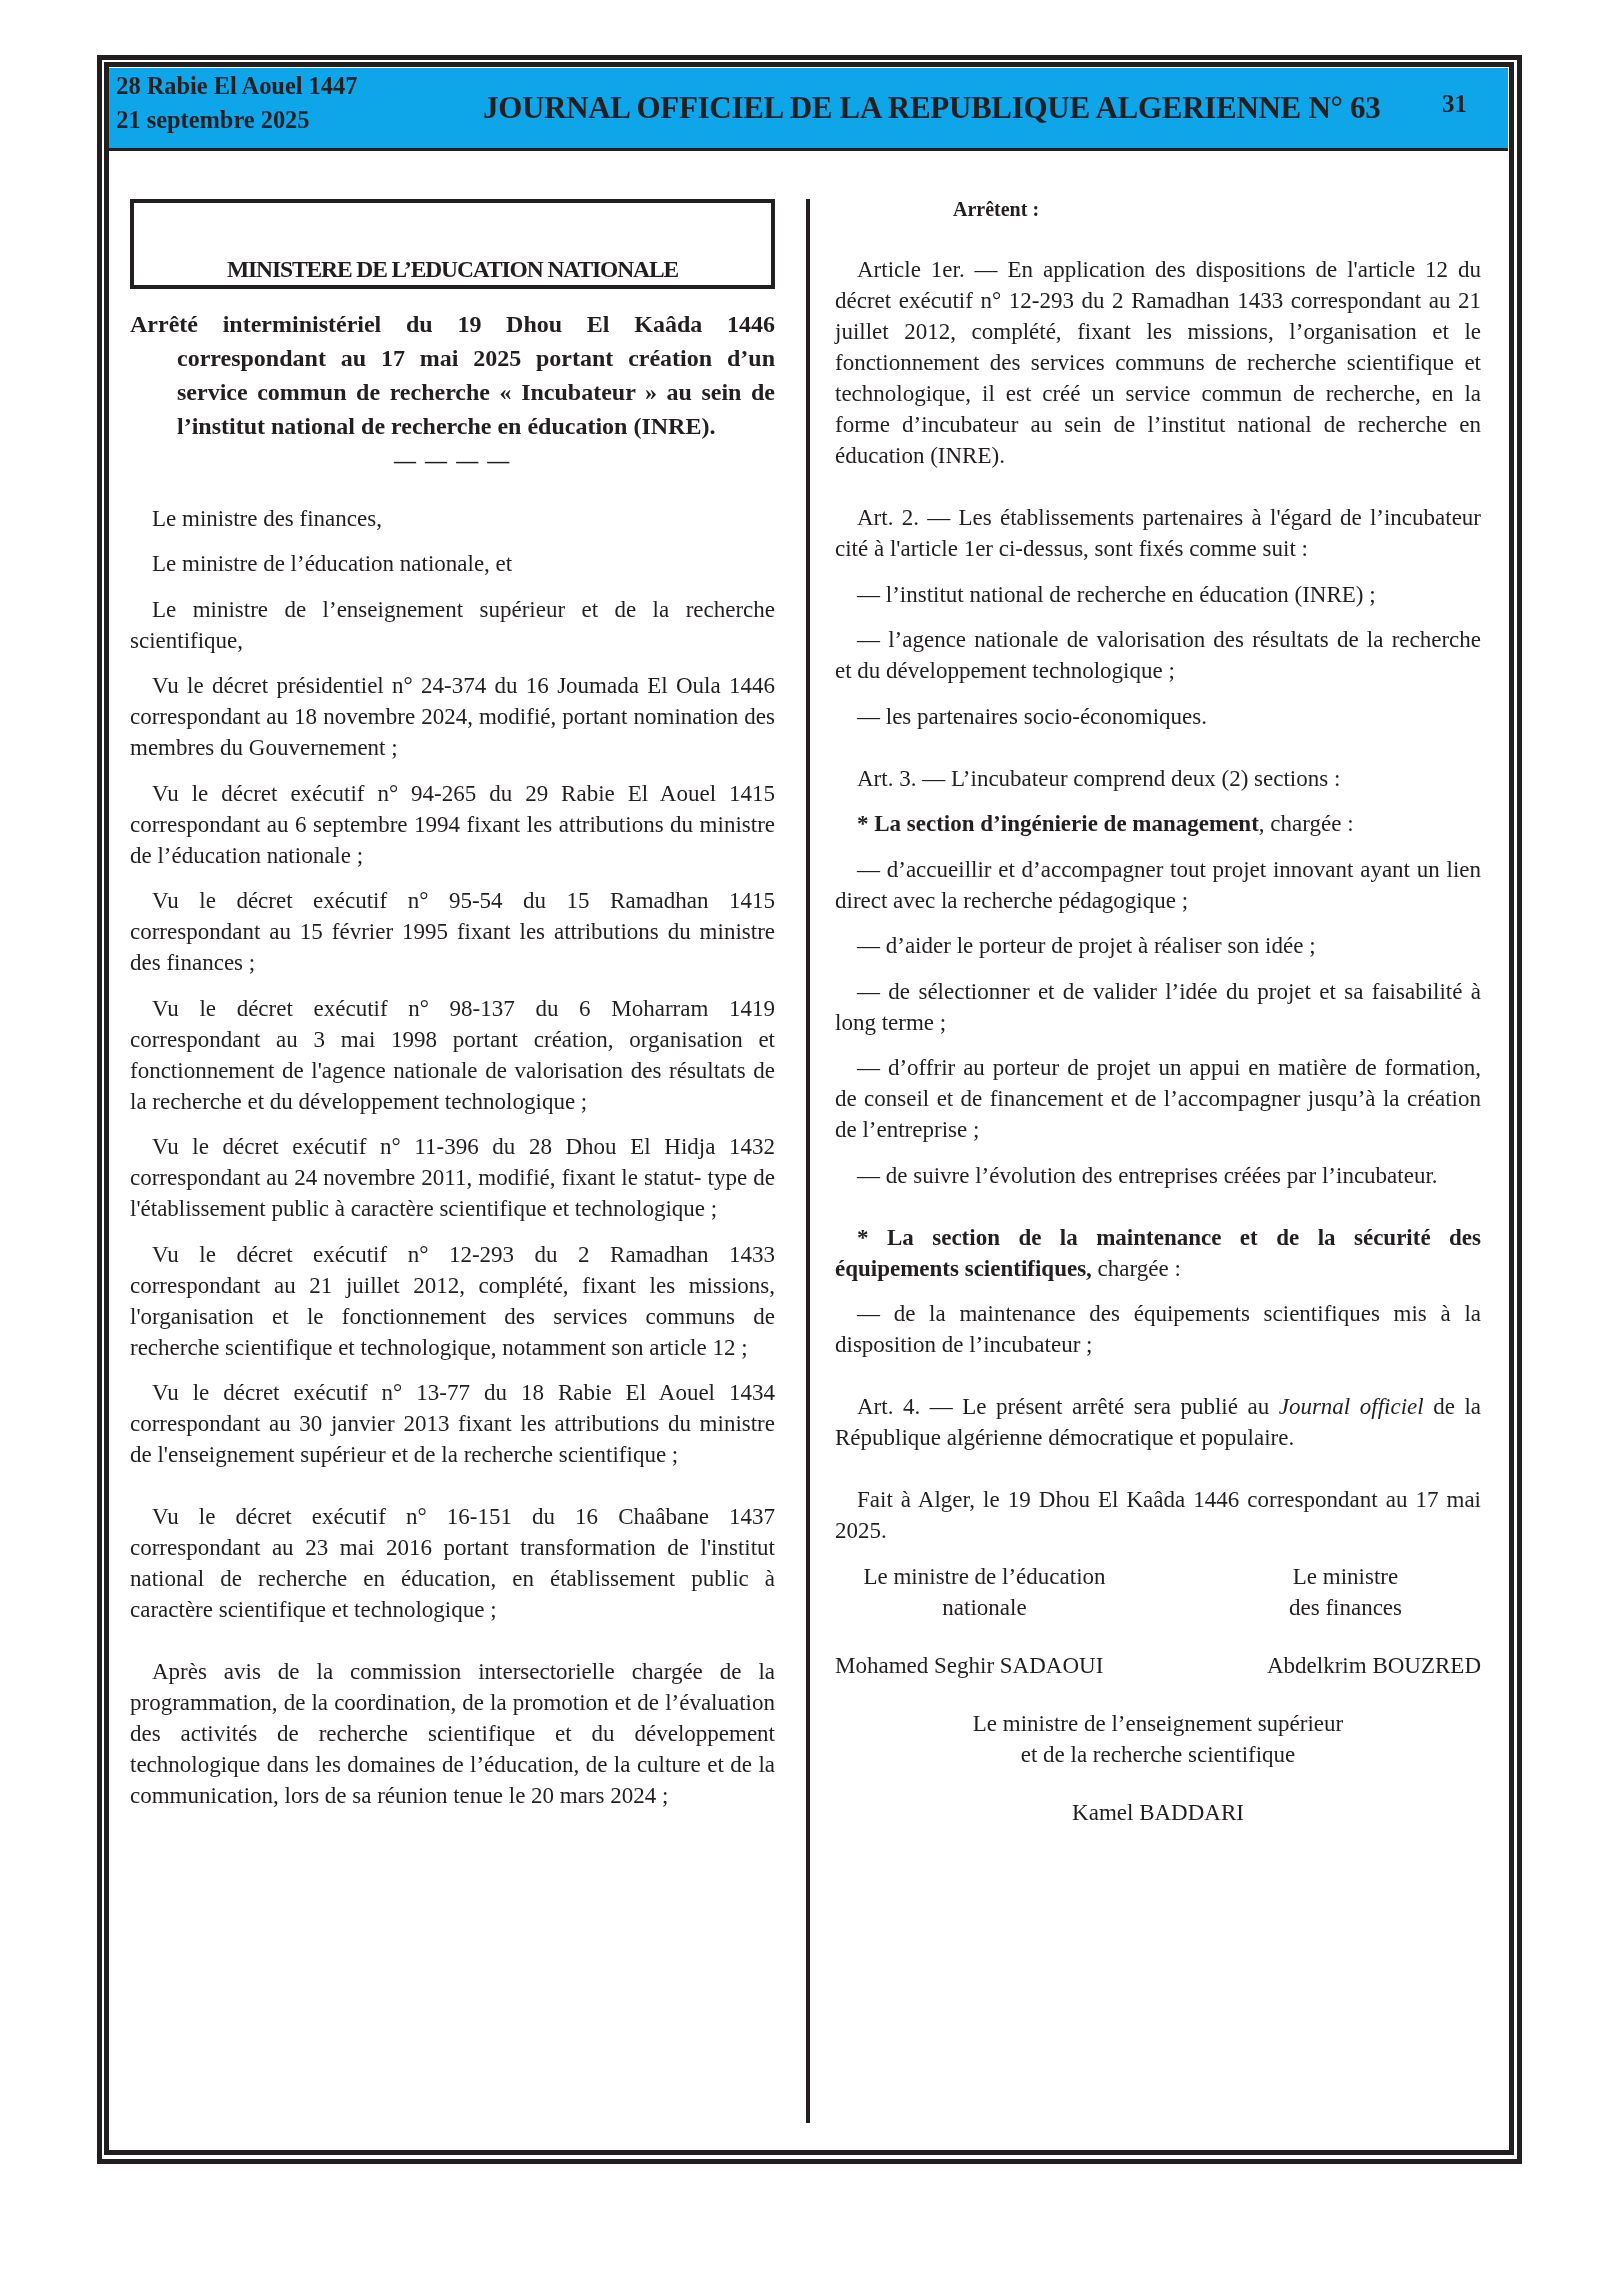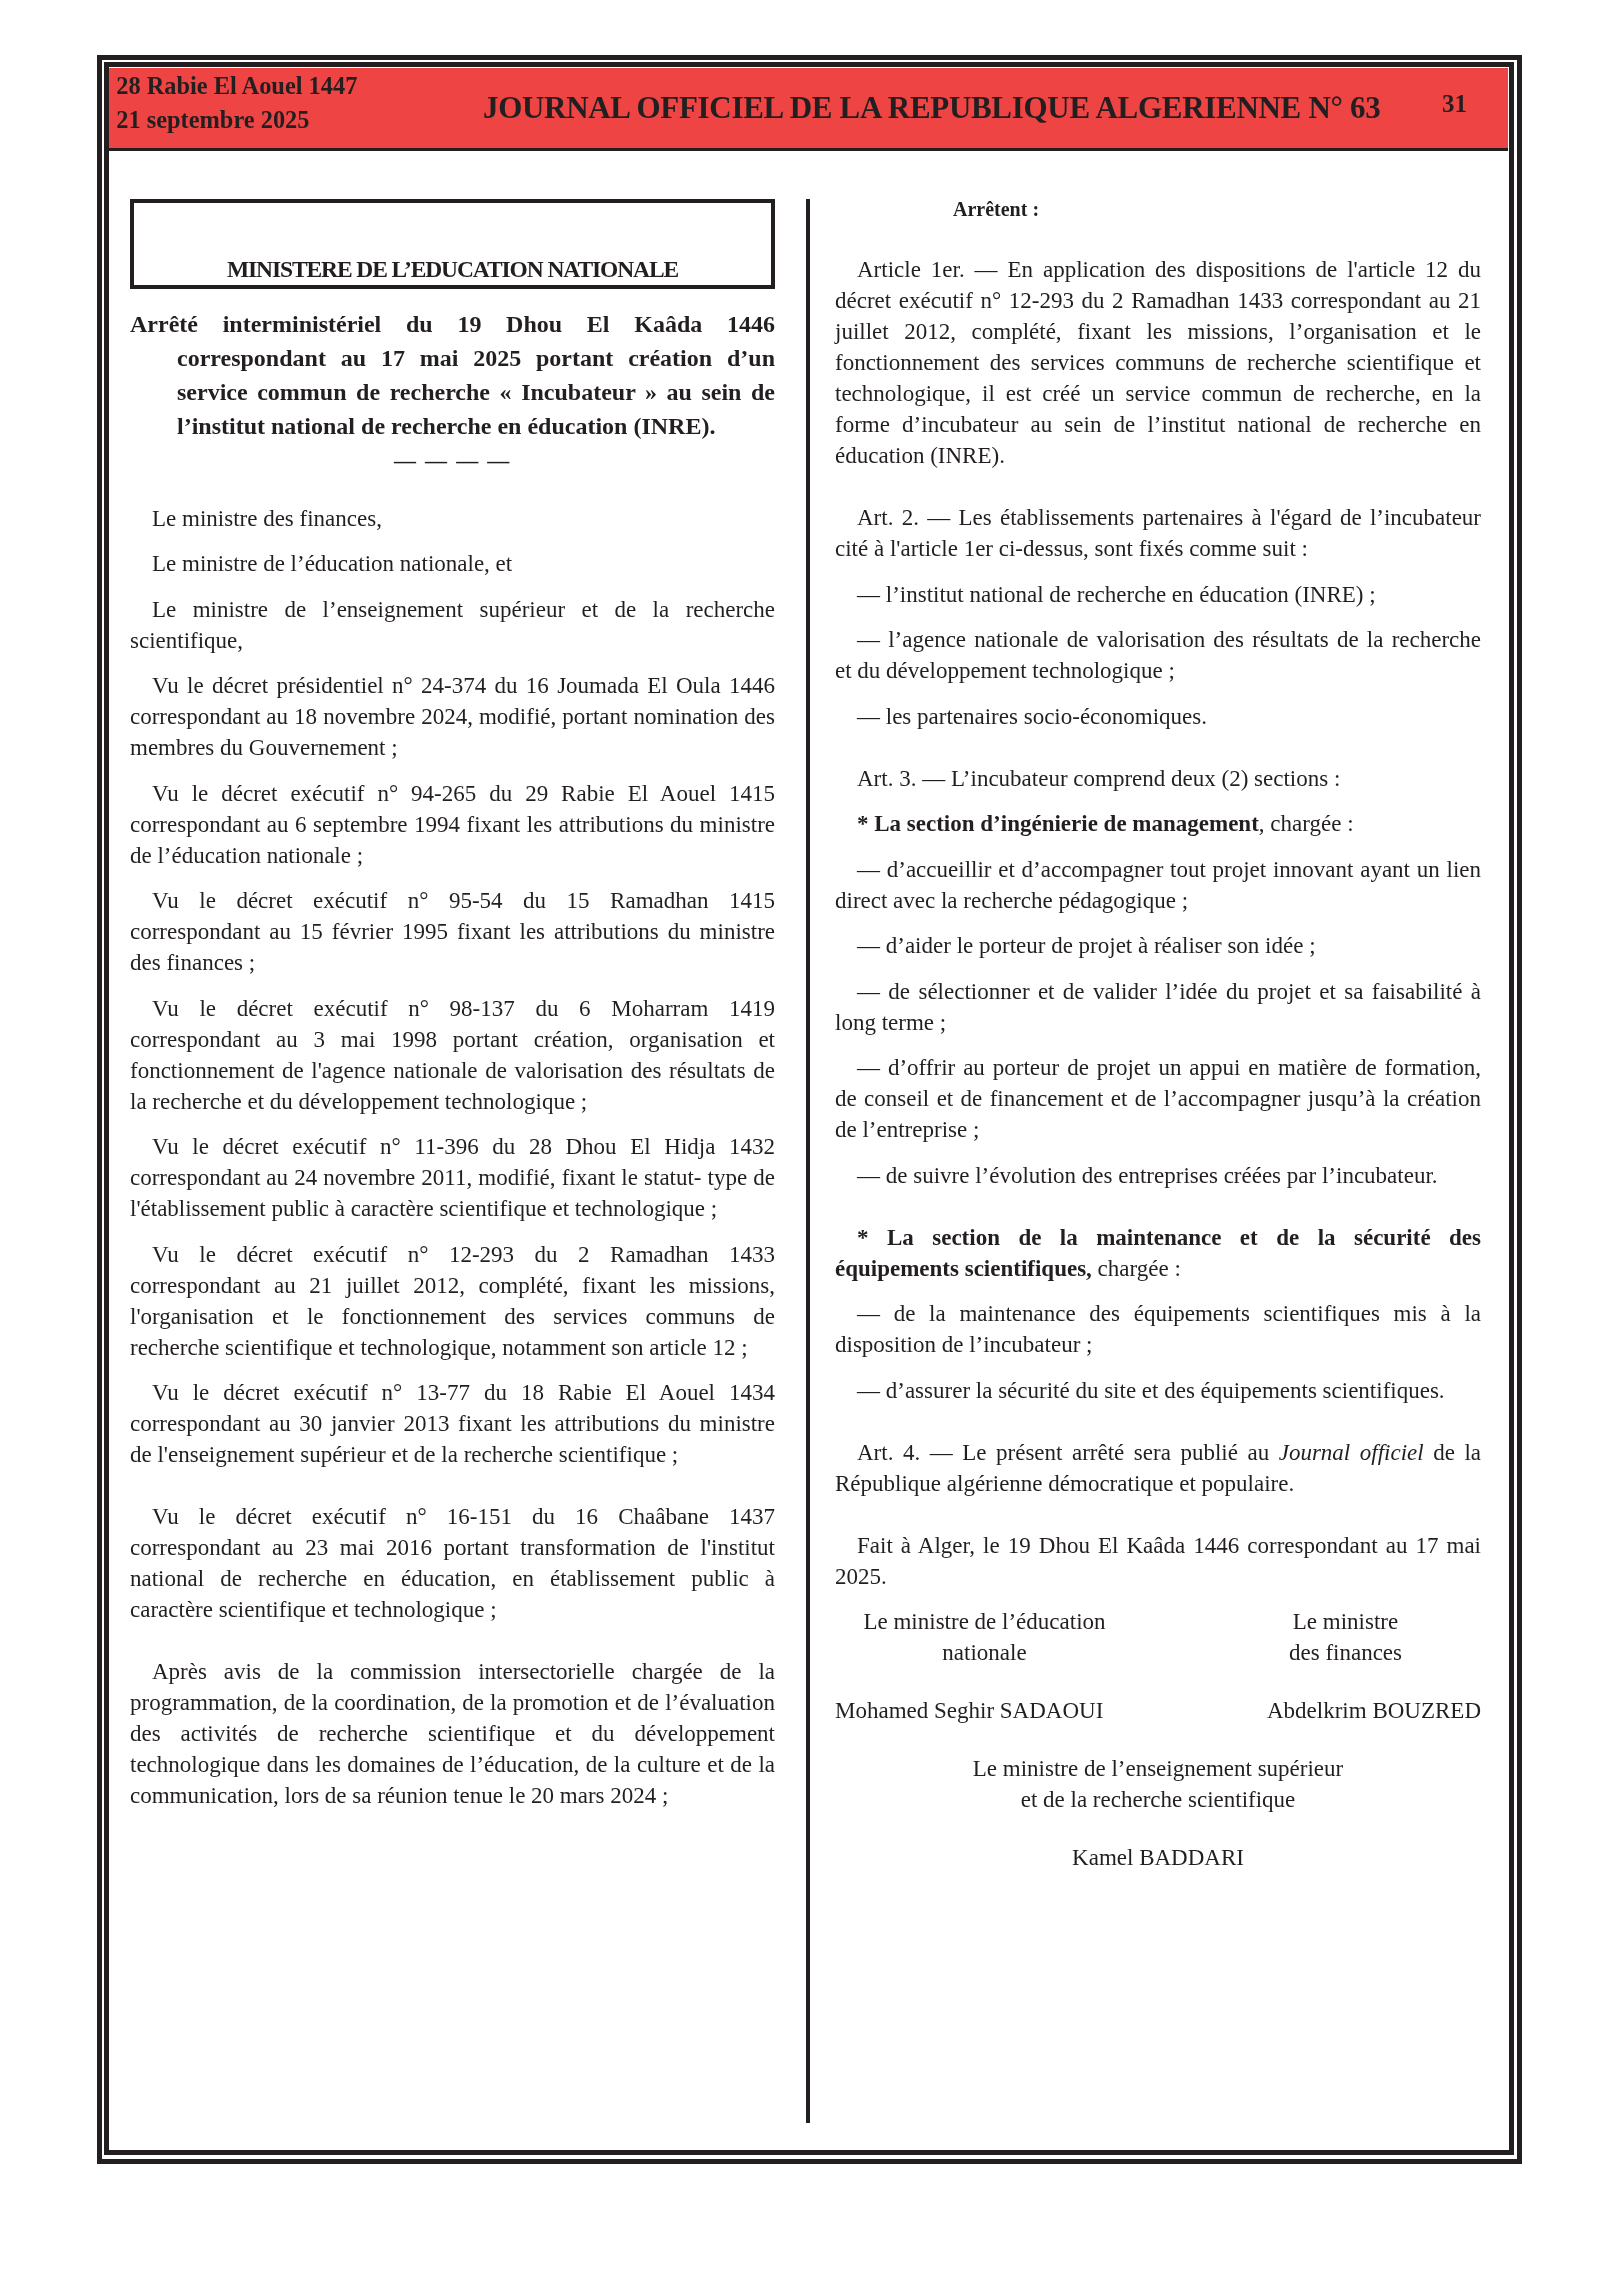--- a/index.html
+++ b/index.html
@@ -3,21 +3,21 @@
 <meta charset="utf-8">
 <style>
   html, body { margin:0; padding:0; background:#ffffff; }
   body { width:1615px; height:2285px; position:relative; overflow:hidden;
          font-family:"Liberation Serif", "DejaVu Serif", serif; color:#231f20; }
   .frame-outer { position:absolute; left:97px; top:55px; width:1425px; height:2109px;
          border:5.4px solid #231f20; box-sizing:border-box; }
   .frame-inner { position:absolute; left:104px; top:62px; width:1410px; height:2093px;
          border:5.4px solid #231f20; box-sizing:border-box; }
   .header { position:absolute; left:109px; top:68px; width:1399px; height:83px;
-         background:#ef4444; border-bottom:3.6px solid #231f20; box-sizing:border-box; }
+         background:#0ea5e9; border-bottom:3.6px solid #231f20; box-sizing:border-box; }
   .hdr-date { position:absolute; left:7.2px; font-weight:bold; font-size:24.4px; line-height:27px; }
   .hdr-date.l1 { top:3.6px; } .hdr-date.l2 { top:38px; }
   .hdr-title { position:absolute; left:374px; top:22px; font-weight:bold; font-size:31px;
          letter-spacing:-0.3px; white-space:nowrap; }
   .hdr-page { position:absolute; right:41px; top:22px; font-weight:bold; font-size:25px; }
 
   .col { position:absolute; font-size:23px; line-height:31px; text-align:justify; }
   .col-left { left:130px; top:199px; width:645px; }
   .col-right { left:835px; top:194px; width:646px; }
   .divider { position:absolute; left:806px; top:199px; width:3.6px; height:1924px; background:#231f20; }
@@ -84,21 +84,20 @@
   <p>— les partenaires socio-économiques.</p>
   <p class="gap">Art. 3. — L’incubateur comprend deux (2) sections :</p>
   <p><span class="bold">* La section d’ingénierie de management</span><span>, chargée :</span></p>
   <p>— d’accueillir et d’accompagner tout projet innovant ayant un lien direct avec la recherche pédagogique ;</p>
   <p>— d’aider le porteur de projet à réaliser son idée ;</p>
   <p>— de sélectionner et de valider l’idée du projet et sa faisabilité à long terme ;</p>
   <p>— d’offrir au porteur de projet un appui en matière de formation, de conseil et de financement et de l’accompagner jusqu’à la création de l’entreprise ;</p>
   <p>— de suivre l’évolution des entreprises créées par l’incubateur.</p>
   <p class="gap"><span class="bold">* La section de la maintenance et de la sécurité des équipements scientifiques,</span><span> chargée :</span></p>
   <p>— de la maintenance des équipements scientifiques mis à la disposition de l’incubateur ;</p>
-  <p>— d’assurer la sécurité du site et des équipements scientifiques.</p>
   <p class="gap"><span>Art. 4. — Le présent arrêté sera publié au </span><span class="italic">Journal officiel</span><span> de la République algérienne démocratique et populaire.</span></p>
   <p class="gap">Fait à Alger, le 19 Dhou El Kaâda 1446 correspondant au 17 mai 2025.</p>
 
   <div class="sig-row">
     <div class="sig-block sig-left">
       <div>Le ministre de l’éducation</div>
       <div>nationale</div>
     </div>
     <div class="sig-block sig-right">
       <div>Le ministre</div>

